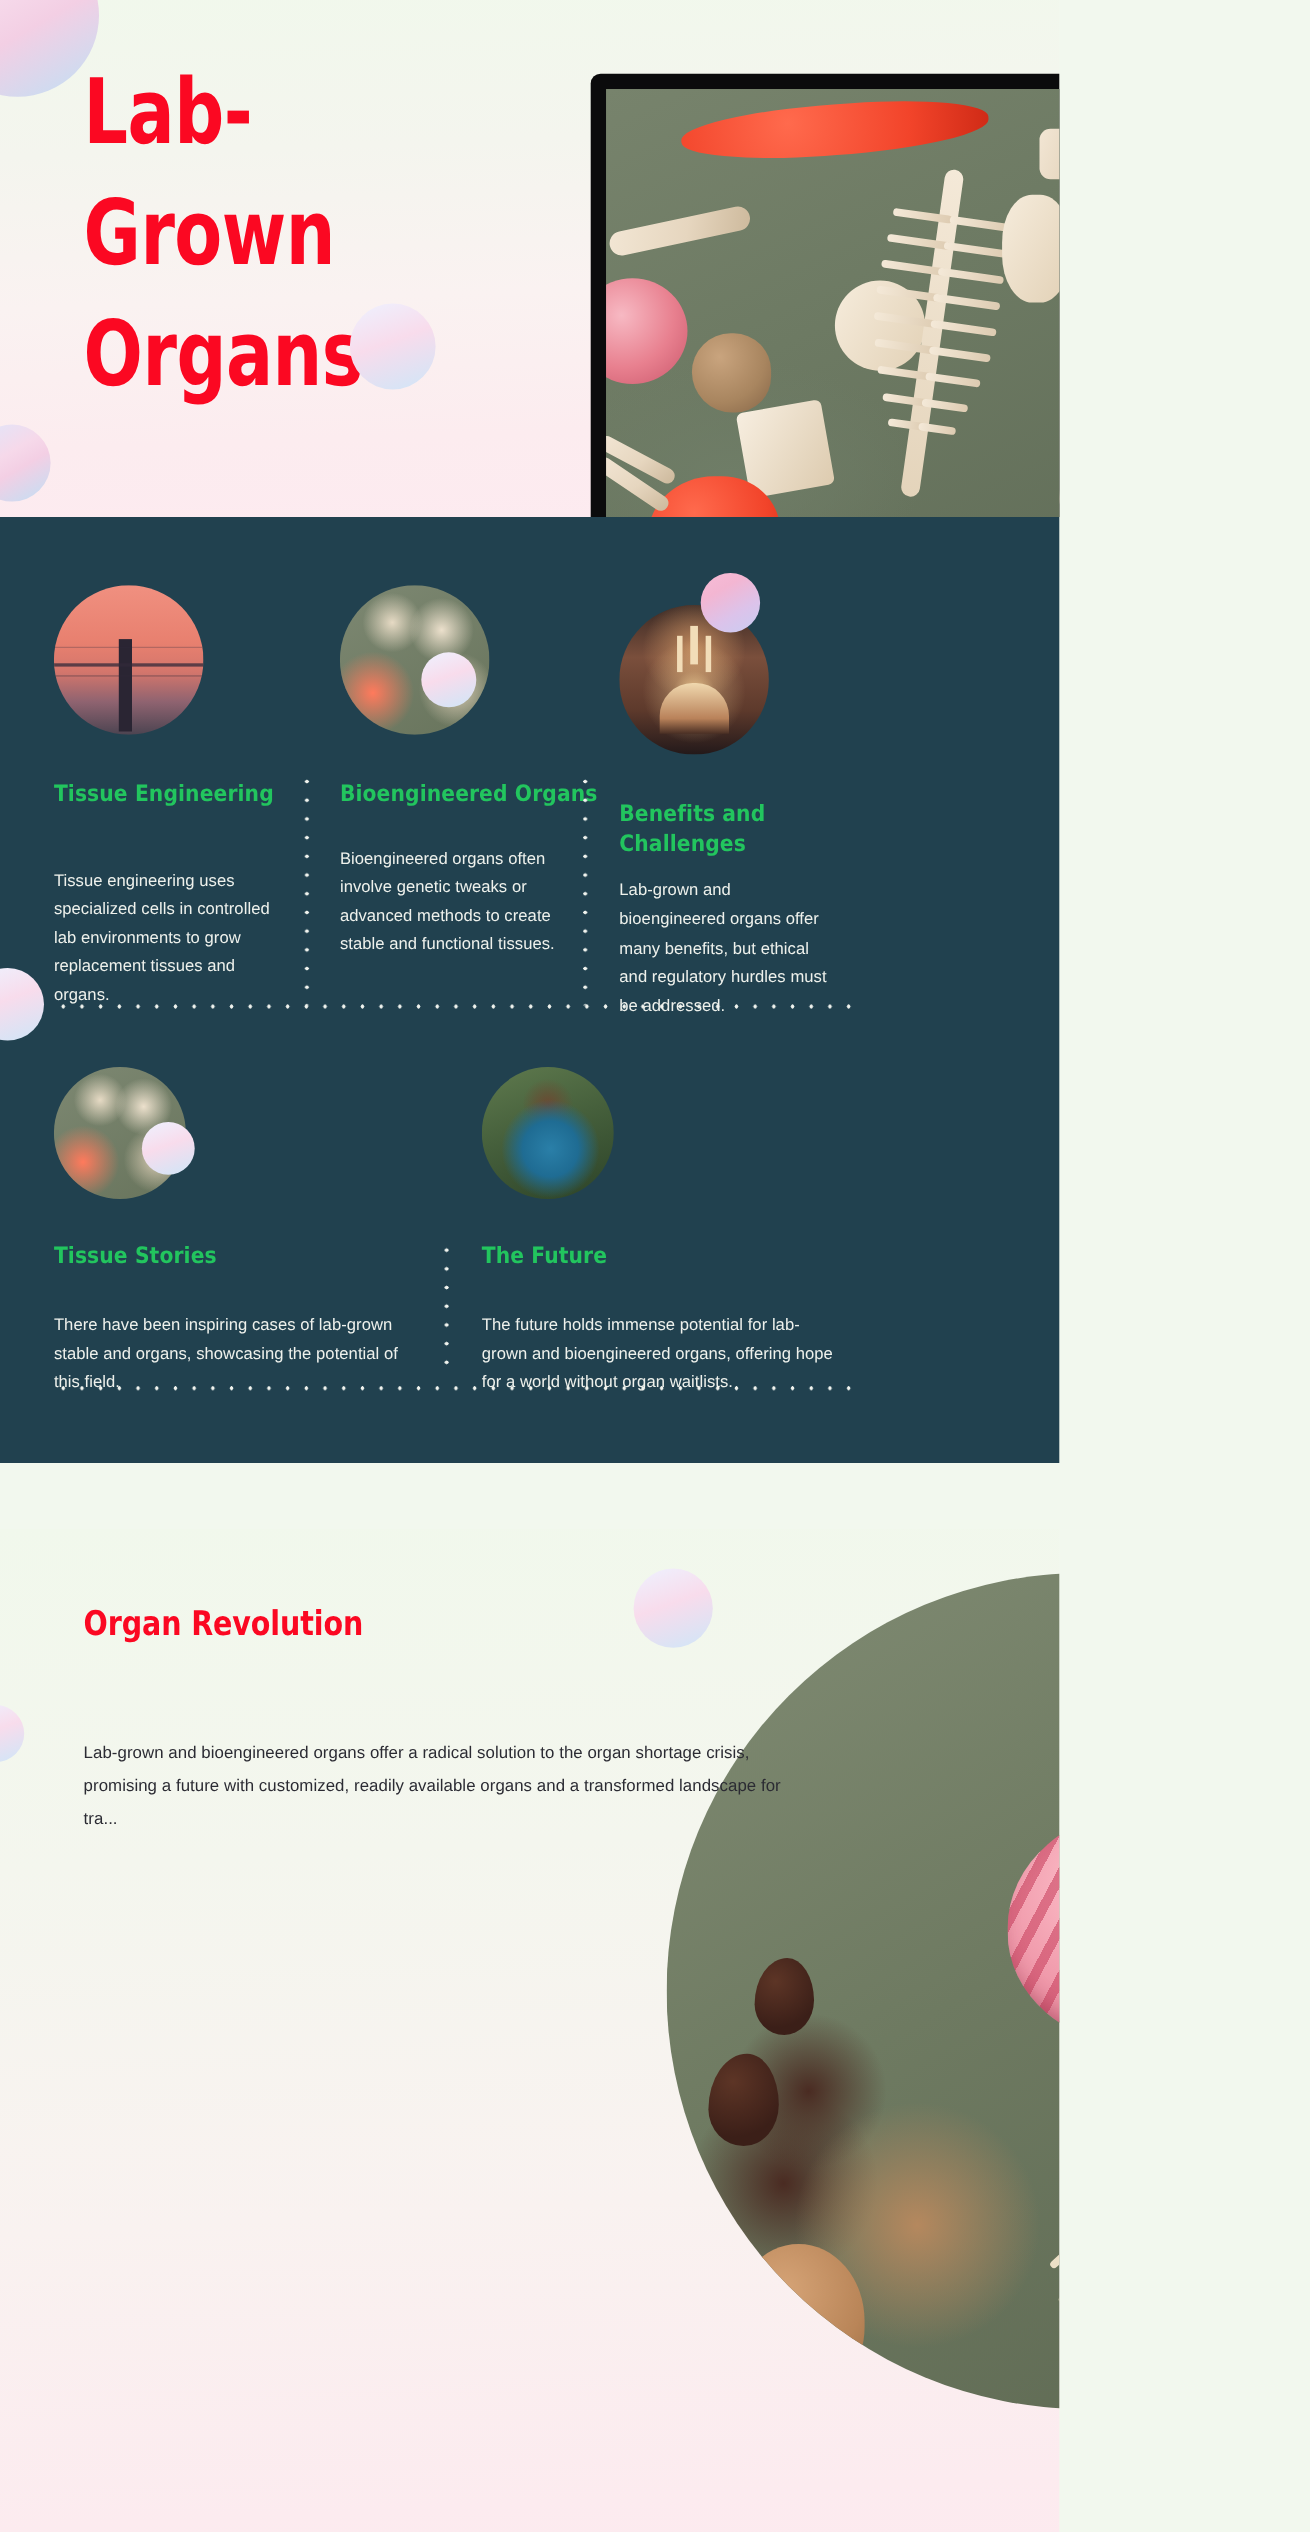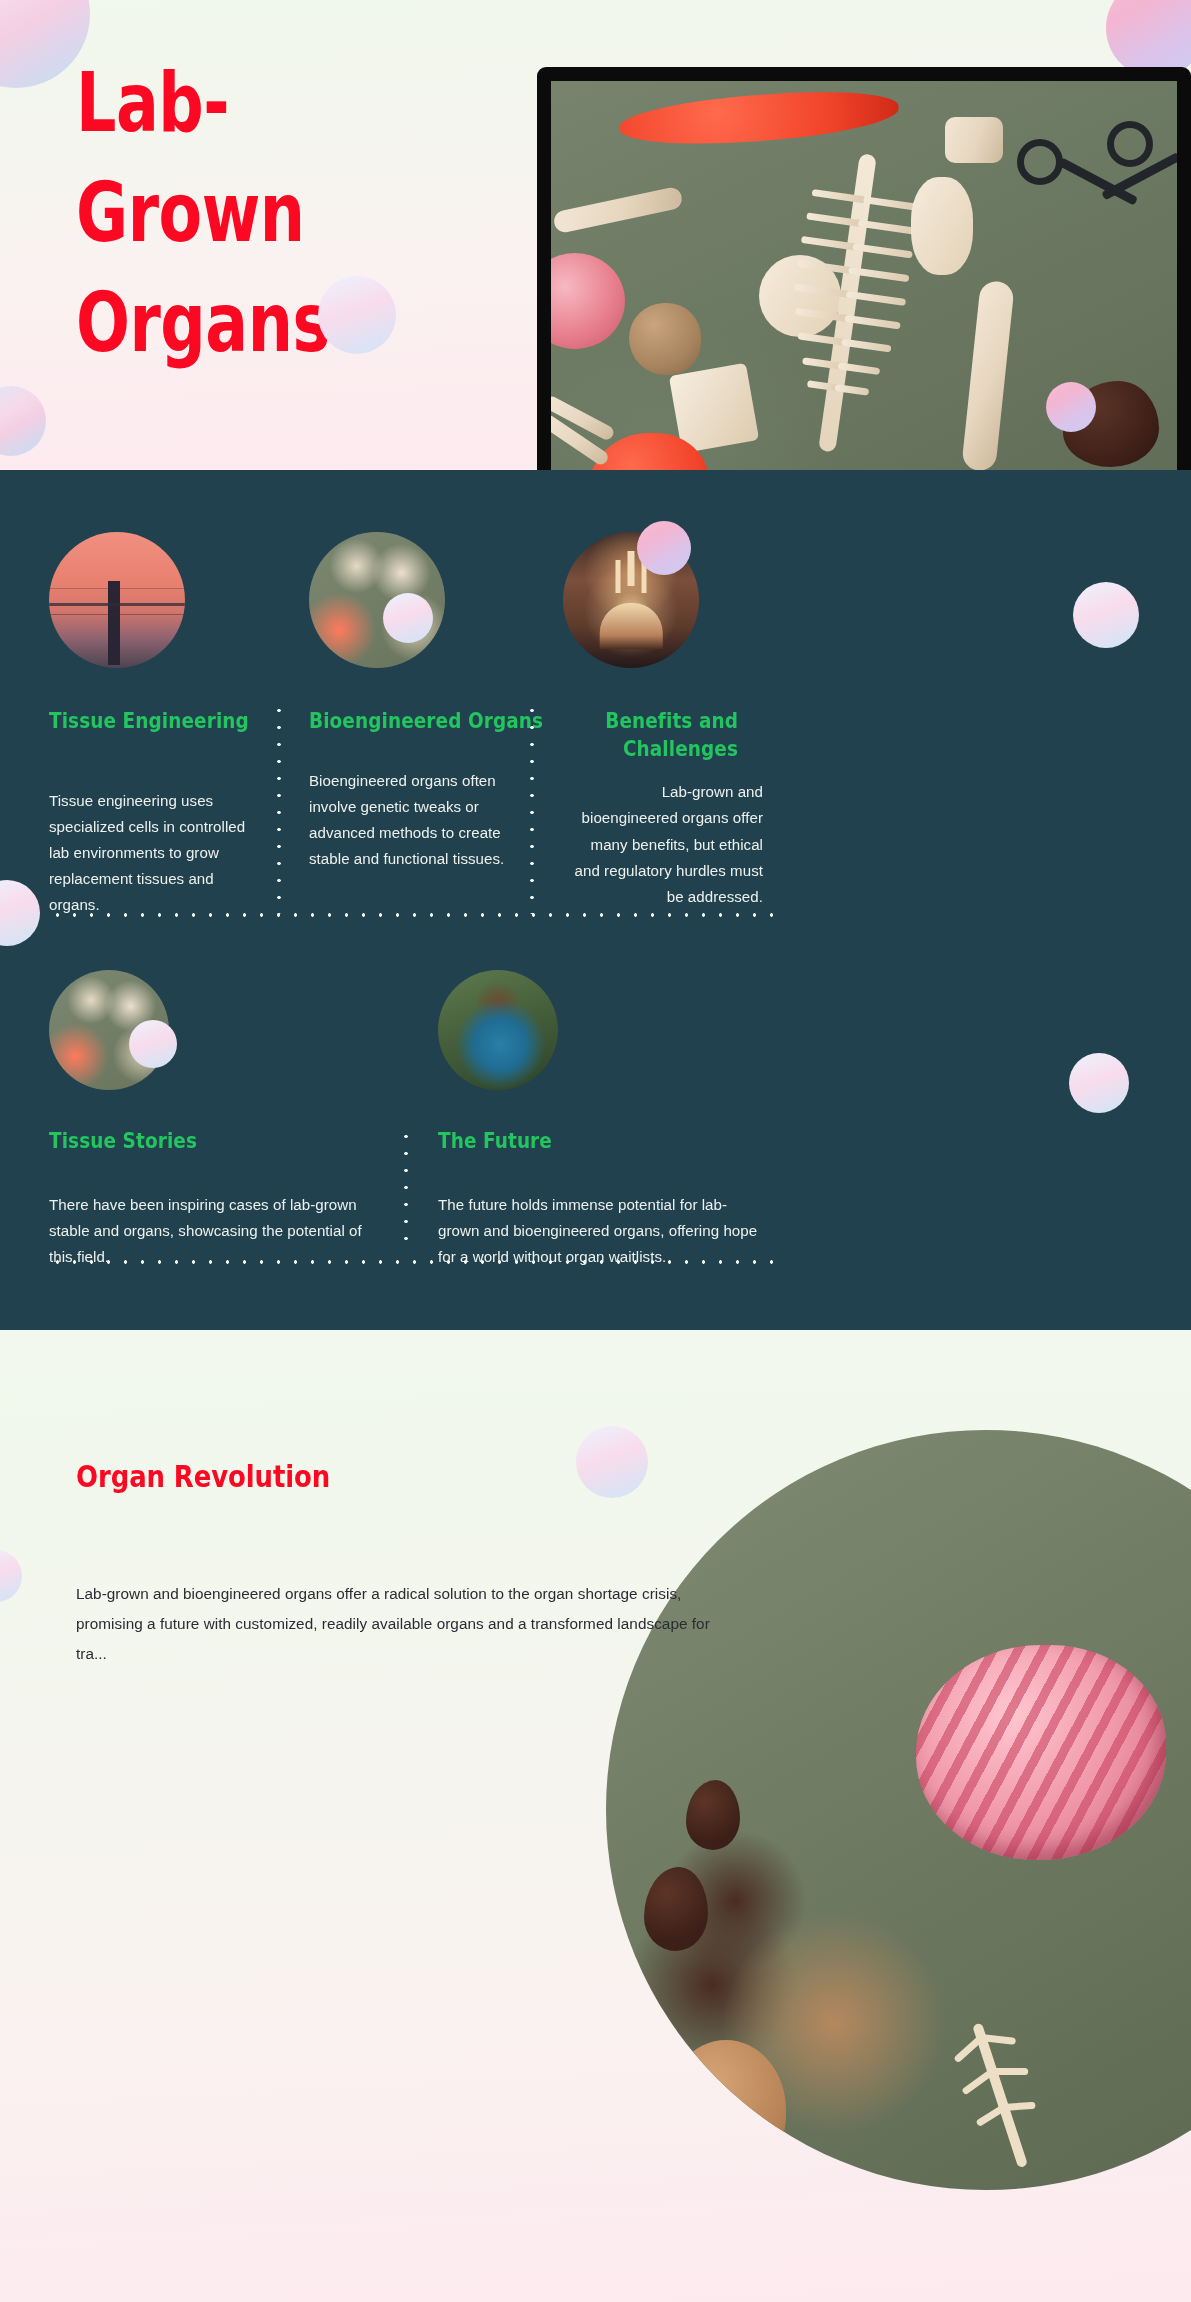--- a/index.html
+++ b/index.html
@@ -11,21 +11,21 @@
   }
 
   body {
     font-family: "Liberation Sans", sans-serif;
     background: #f2f8ee;
     position: relative;
   }
 
   .page {
     position: relative;
-    width: 1191px;
+    width: 963px;
     height: 2302px;
     overflow: hidden;
   }
 
   
   .hero {
     position: absolute;
     left: 0; top: 0;
     width: 1191px;
     height: 470px;
@@ -464,21 +464,21 @@
       </div>
 
       <div class="card" style="left:309px; top:62px;">
         <div class="circ">
           <div class="img-anat"></div>
         </div>
         <div class="card-title" style="width:240px; margin-top:40px;">Bioengineered Organs</div>
         <div class="card-body" style="width:200px; margin-top:32px;">Bioengineered organs often involve genetic tweaks or advanced methods to create stable and functional tissues.</div>
       </div>
 
-      <div class="card" style="left:563px; top:62px;text-align:right;">
+      <div class="card" style="left:563px; top:80px;">
         <div class="circ">
           <div class="img-church"></div>
         </div>
         <div class="card-title" style="width:175px; margin-top:40px;">Benefits and Challenges</div>
         <div class="card-body" style="width:200px; margin-top:16px;">Lab-grown and bioengineered organs offer many benefits, but ethical and regulatory hurdles must be addressed.</div>
       </div>
 
       <div class="vdots" style="left:277px; top:232px; height:212px;"></div>
       <div class="vdots" style="left:530px; top:232px; height:212px;"></div>
       <div class="hdots" style="left:49px; top:443px; width:736px;"></div>

